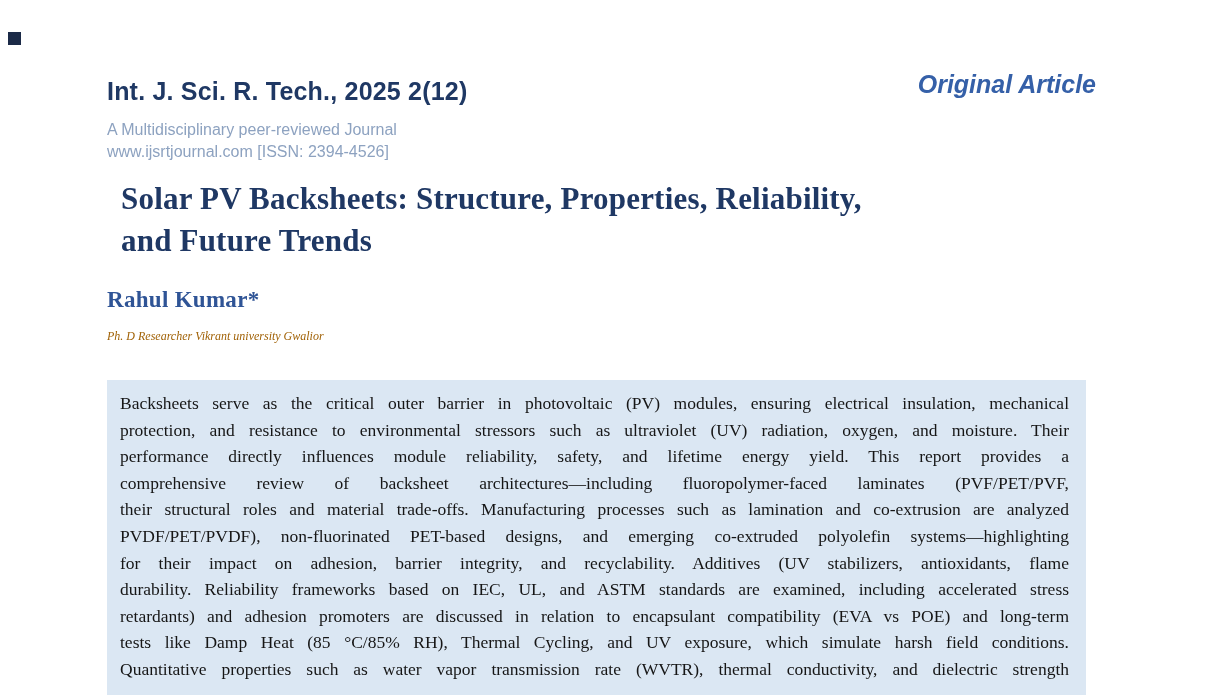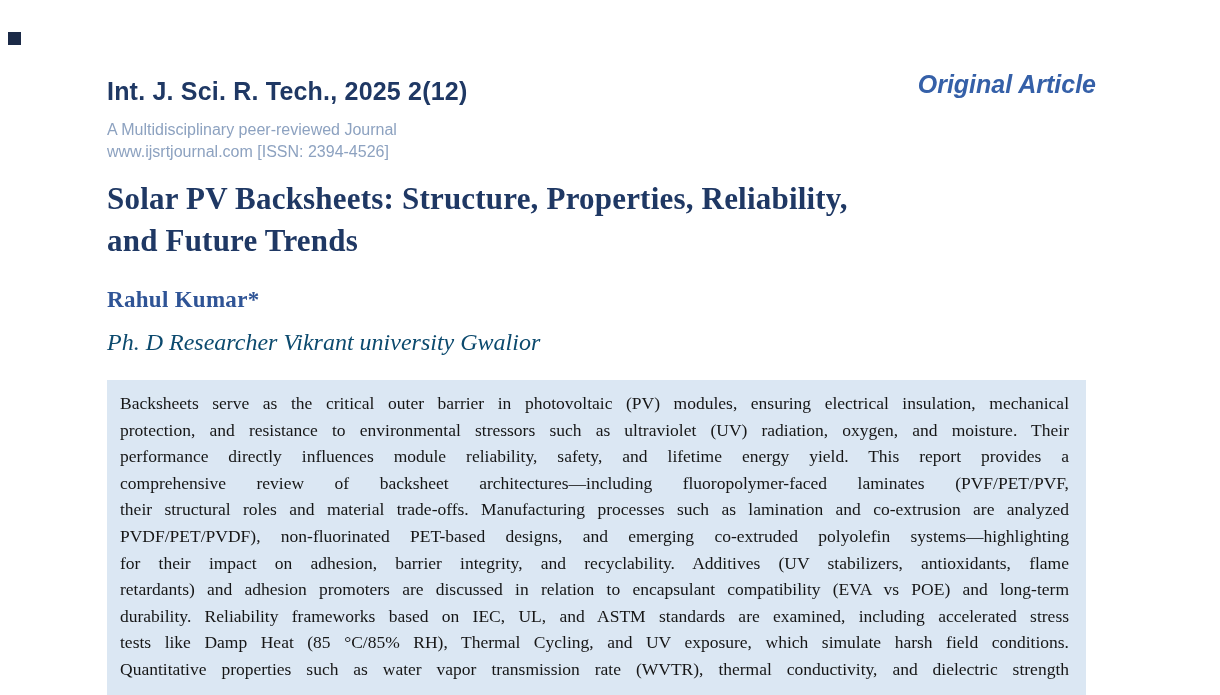--- a/index.html
+++ b/index.html
@@ -33,32 +33,32 @@
     color: #3560a8;
   }
 
   
   .article-title {
     position: absolute; left: 107px; top: 178px; width: 980px;
     font-family: "Liberation Serif", serif;
     font-size: 31px; font-weight: bold; color: #1f3864;
     line-height: 42px; letter-spacing: 0.2px;
   }
-  .article-title .tline { display: block; }
+  .article-title .tline { display: block; margin-left: 14px; }
 
   .article-author {
     position: absolute; left: 107px; top: 287px;
     font-family: "Liberation Serif", serif;
     font-size: 23px; font-weight: bold; color: #2f5496;
     letter-spacing: 0.3px;
   }
   .article-affiliation {
     position: absolute; left: 107px; top: 329px;
     font-family: "Liberation Serif", serif;
-    font-size: 24px; font-style: italic; color: #0c4a6e;
+    font-size: 12px; font-style: italic; color: #a16207;
   }
 
   
   .abstract-box {
     position: absolute; left: 107px; top: 380px;
     width: 979px; height: 340px;
     background: #dbe7f3;
     padding: 8px 17px 0 13px;
   }
   .abstract-heading {
@@ -103,20 +103,20 @@
 
   <div class="abstract-box">
     <div class="abstract-body">
         <div class="abstract-line">Backsheets serve as the critical outer barrier in photovoltaic (PV) modules, ensuring electrical insulation, mechanical</div>
         <div class="abstract-line">protection, and resistance to environmental stressors such as ultraviolet (UV) radiation, oxygen, and moisture. Their</div>
         <div class="abstract-line">performance directly influences module reliability, safety, and lifetime energy yield. This report provides a</div>
         <div class="abstract-line">comprehensive review of backsheet architectures—including fluoropolymer-faced laminates (PVF/PET/PVF,</div>
         <div class="abstract-line">their structural roles and material trade-offs. Manufacturing processes such as lamination and co-extrusion are analyzed</div>
         <div class="abstract-line">PVDF/PET/PVDF), non-fluorinated PET-based designs, and emerging co-extruded polyolefin systems—highlighting</div>
         <div class="abstract-line">for their impact on adhesion, barrier integrity, and recyclability. Additives (UV stabilizers, antioxidants, flame</div>
+        <div class="abstract-line">durability. Reliability frameworks based on IEC, UL, and ASTM standards are examined, including accelerated stress</div>
         <div class="abstract-line">retardants) and adhesion promoters are discussed in relation to encapsulant compatibility (EVA vs POE) and long-term</div>
-        <div class="abstract-line">durability. Reliability frameworks based on IEC, UL, and ASTM standards are examined, including accelerated stress</div>
         <div class="abstract-line">tests like Damp Heat (85 °C/85% RH), Thermal Cycling, and UV exposure, which simulate harsh field conditions.</div>
         <div class="abstract-line">Quantitative properties such as water vapor transmission rate (WVTR), thermal conductivity, and dielectric strength</div>
       </div>
   </div>
 
 </div>
 
 </body></html>

